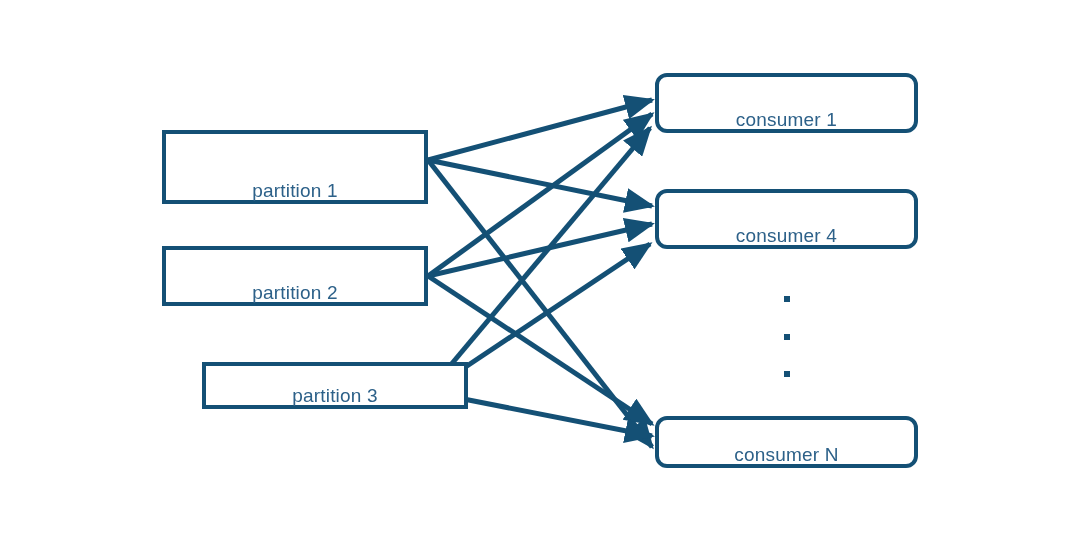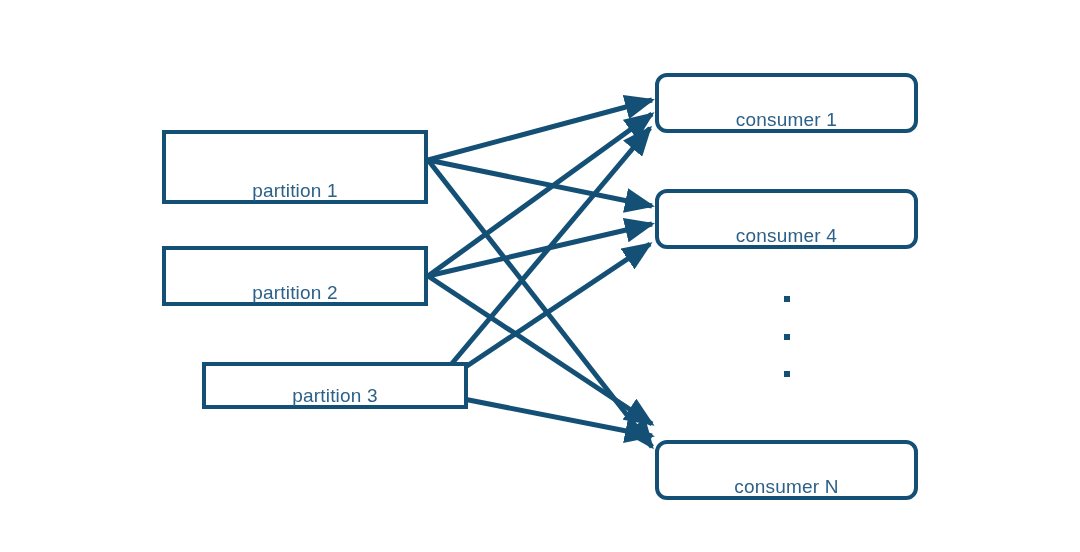--- a/index.html
+++ b/index.html
@@ -90,21 +90,21 @@
   <div class="node partition" style="left: 162px; top: 362px; width: 266px; height: 47px; margin-left: 40px;">
     <span class="node-label">partition 3</span>
   </div>
 
   <div class="node consumer" style="left: 655px; top: 73px; width: 263px; height: 60px;">
     <span class="node-label">consumer 1</span>
   </div>
   <div class="node consumer" style="left: 655px; top: 189px; width: 263px; height: 60px;">
     <span class="node-label">consumer 4</span>
   </div>
-  <div class="node consumer" style="left: 655px; top: 440px; width: 263px; height: 60px;">
+  <div class="node consumer" style="left: 655px; top: 416px; width: 263px; height: 52px;">
     <span class="node-label">consumer N</span>
   </div>
 
   <div id="ellipsis-layer">
       <div class="ellipsis-dot" style="left: 784px; top: 296px;"></div>
       <div class="ellipsis-dot" style="left: 784px; top: 334px;"></div>
       <div class="ellipsis-dot" style="left: 784px; top: 371px;"></div>
     </div>
 
 </div>

